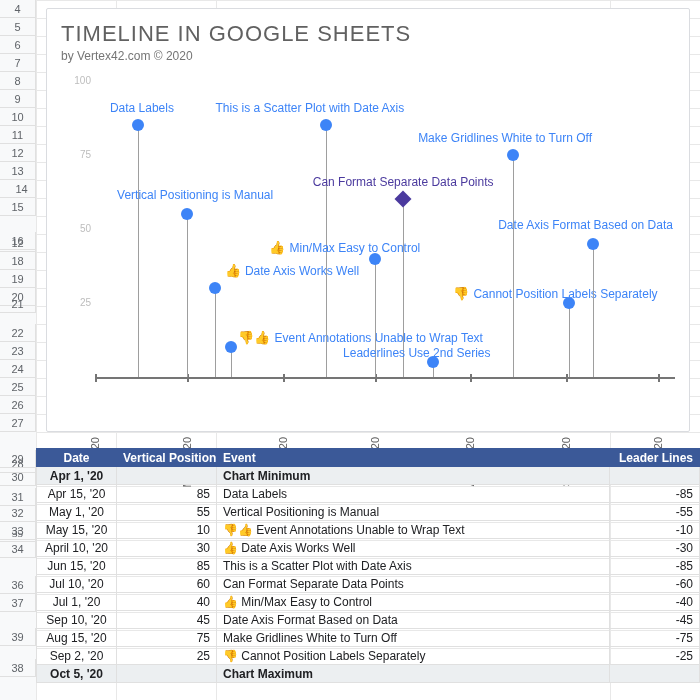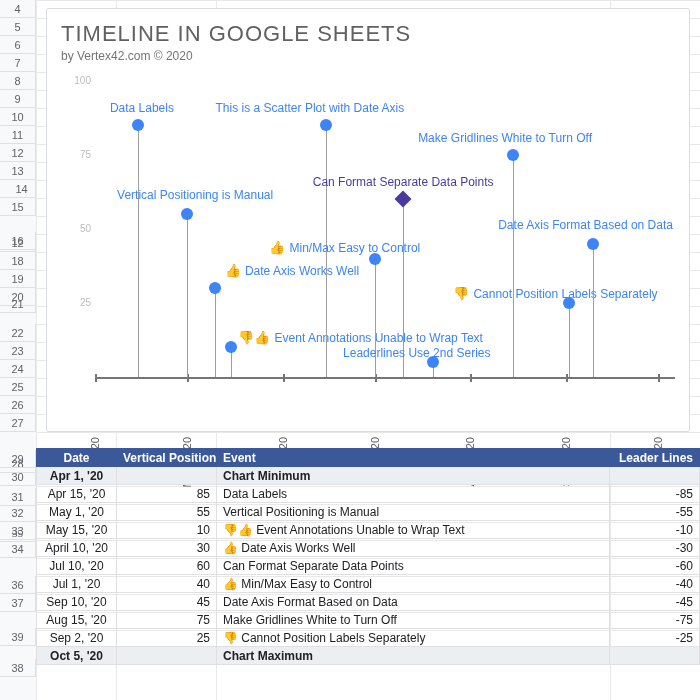--- a/index.html
+++ b/index.html
@@ -286,20 +286,26 @@
             <td>👎👍 Event Annotations Unable to Wrap Text</td>
             <td class="num">-10</td>
           </tr>
           <tr>
             <td class="center">April 10, '20</td>
             <td class="num">30</td>
             <td>👍 Date Axis Works Well</td>
             <td class="num">-30</td>
           </tr>
           <tr>
+            <td class="center">Jun 15, '20</td>
+            <td class="num">85</td>
+            <td>This is a Scatter Plot with Date Axis</td>
+            <td class="num">-85</td>
+          </tr>
+          <tr>
             <td class="center">Jul 10, '20</td>
             <td class="num">60</td>
             <td>Can Format Separate Data Points</td>
             <td class="num">-60</td>
           </tr>
           <tr>
             <td class="center">Jul 1, '20</td>
             <td class="num">40</td>
             <td>👍 Min/Max Easy to Control</td>
             <td class="num">-40</td>

